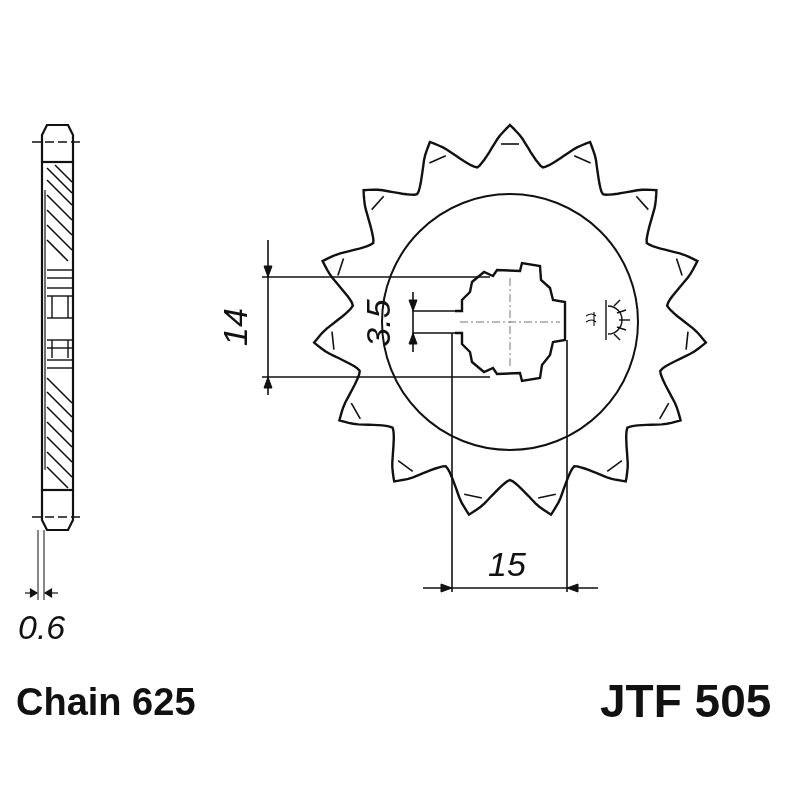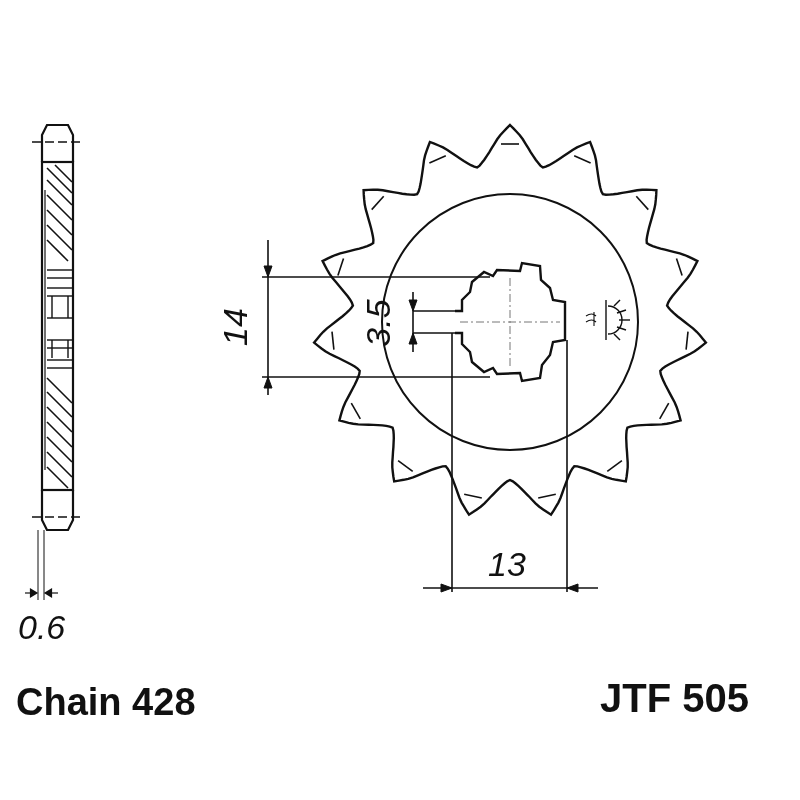--- a/index.html
+++ b/index.html
@@ -127,16 +127,16 @@
       <line x1="614" y1="334" x2="620" y2="340"></line>
       <path d="M586,316 q6,-4 10,0 M586,322 q6,-4 10,0 M594,312 L594,326" stroke-width="1.1"></path>
     </g>
   </g>
 </svg>
 
   
   <div class="lbl dim" style="left:18px;top:610px;">0.6</div>
   <div class="lbl dim" style="left:216px;top:310px;transform:rotate(-90deg);transform-origin:center;">14</div>
   <div class="lbl dim" style="left:354px;top:306px;transform:rotate(-90deg);transform-origin:center;">3.5</div>
-  <div class="lbl dim" style="left:488px;top:547px;">13</div>
-  <div class="lbl big" style="left:16px;top:683px;font-size:38px;">Chain 428</div>
-  <div class="lbl big" style="left:600px;top:678px;font-size:40px;">JTF 505</div>
+  <div class="lbl dim" style="left:488px;top:547px;">15</div>
+  <div class="lbl big" style="left:16px;top:683px;font-size:38px;">Chain 625</div>
+  <div class="lbl big" style="left:600px;top:678px;font-size:46px;">JTF 505</div>
 </div>
 
 </body></html>

